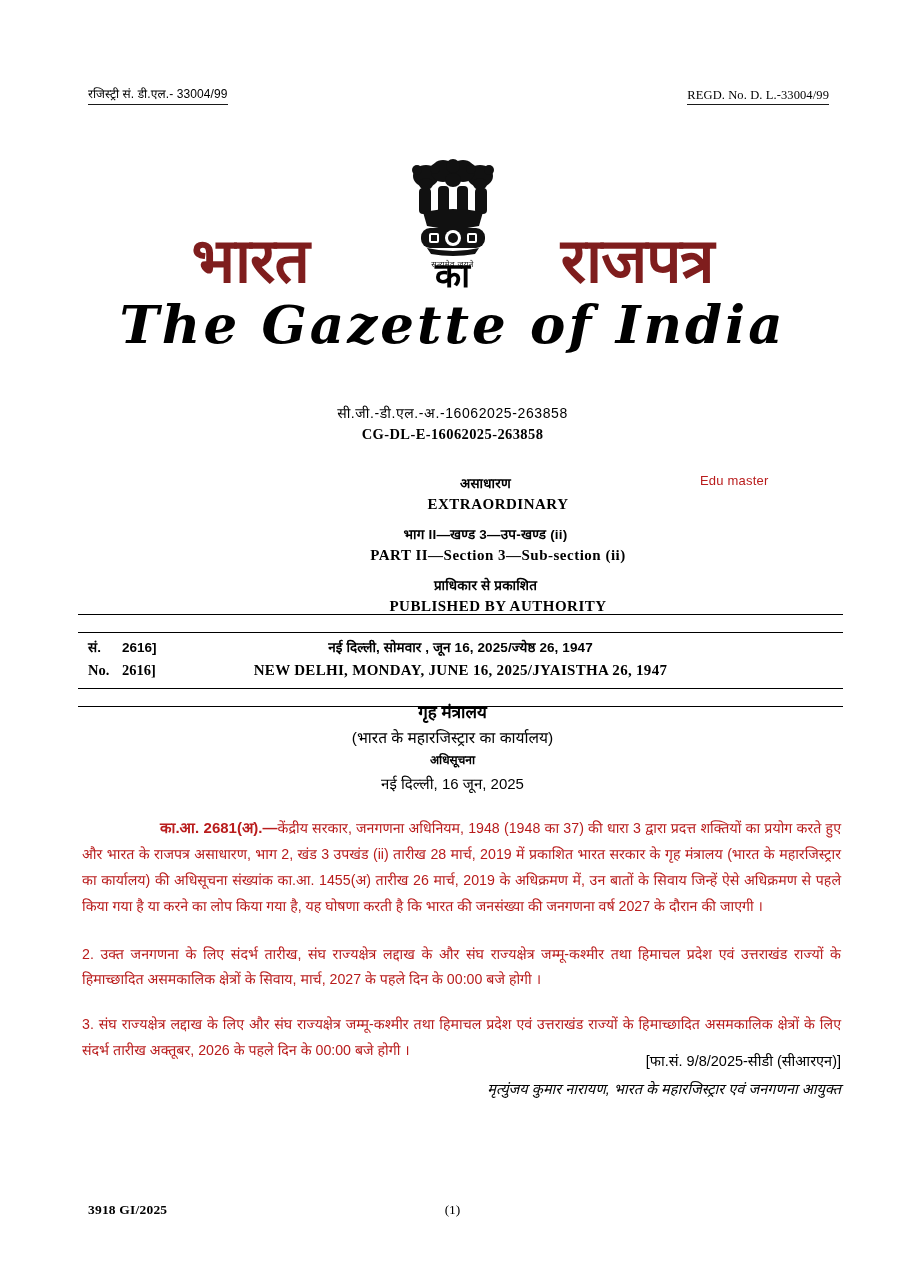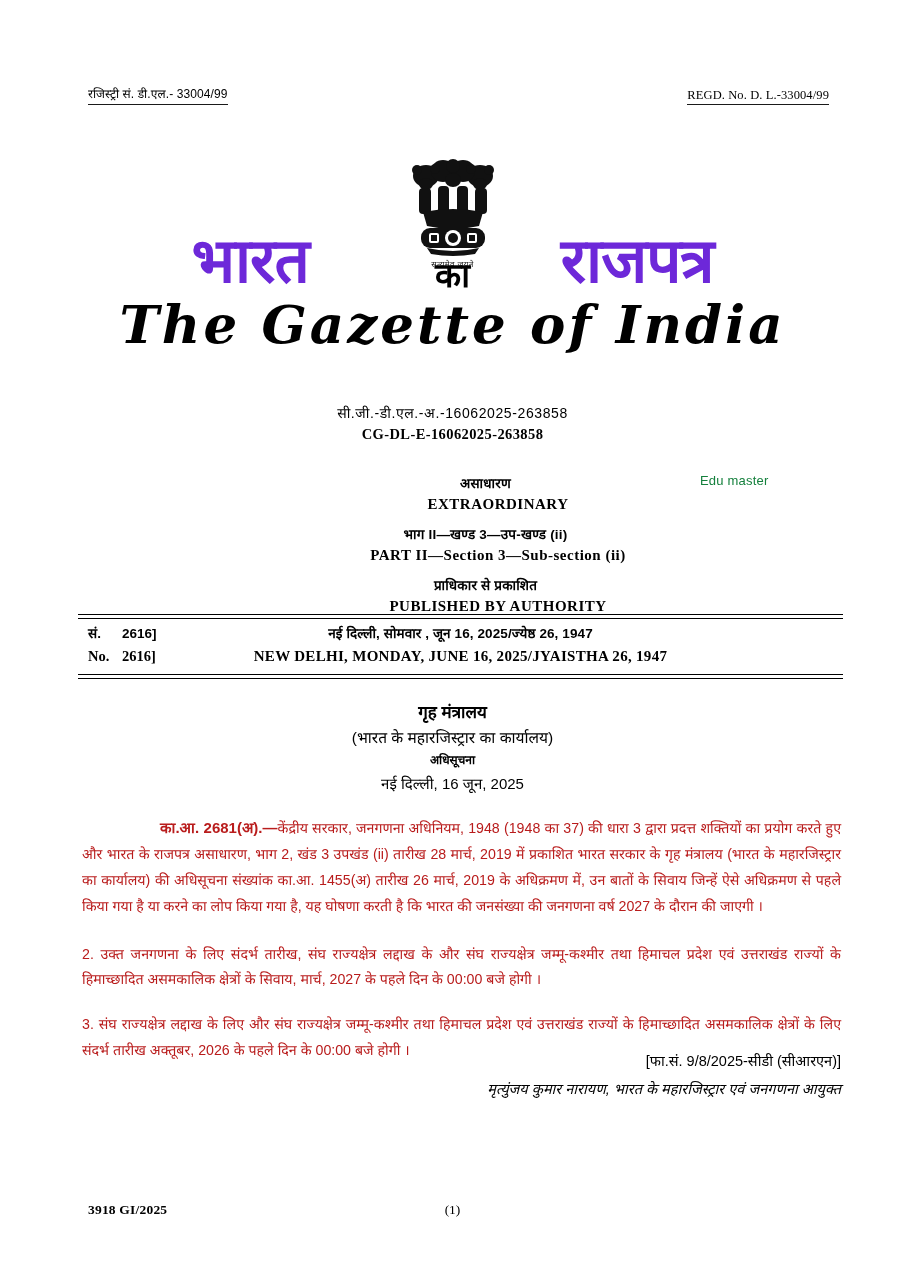--- a/index.html
+++ b/index.html
@@ -76,21 +76,21 @@
     display: flex;
     justify-content: center;
     align-items: baseline;
   }
   .hindi-word {
     font-family: "Liberation Sans", "DejaVu Sans", sans-serif;
     font-weight: bold;
     font-size: 62px;
     line-height: 1;
     letter-spacing: -1px;
-    color: #6d28d9;
+    color: #7f1d1d;
   }
   .hindi-left  { margin-right: 126px; }
   .hindi-right { margin-left: 126px; }
   .hindi-mid {
     position: absolute;
     left: 50%;
     transform: translateX(-50%);
     top: 28px;
     font-family: "Liberation Sans", "DejaVu Sans", sans-serif;
     font-weight: bold;
@@ -133,21 +133,21 @@
     letter-spacing: 0.4px;
   }
 
   
   .edu-note {
     position: absolute;
     top: 473px;
     left: 700px;
     font-family: "Liberation Sans", "DejaVu Sans", sans-serif;
     font-size: 13px;
-    color: #15803d;
+    color: #b91c1c;
     letter-spacing: 0.2px;
   }
 
   
   .extra {
     position: absolute;
     top: 474px;
     left: 0;
     width: 100%;
     text-align: center;
@@ -170,21 +170,21 @@
   .extra .grp { margin-bottom: 9px; }
 
   
   .band {
     position: absolute;
     top: 614px;
     left: 78px;
     right: 62px;
     border-top: 1.3px solid #000;
     border-bottom: 1.3px solid #000;
-    padding: 3px 0;
+    padding: 17px 0;
   }
   .band-inner {
     border-top: 1.3px solid #000;
     border-bottom: 1.3px solid #000;
     padding: 5px 0 6px 0;
   }
   .band-row {
     display: flex;
     align-items: baseline;
     line-height: 1.55;

